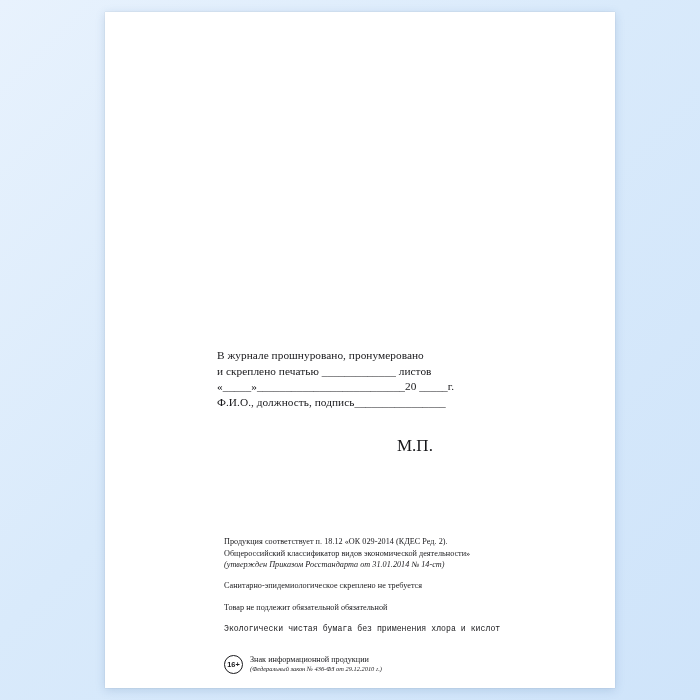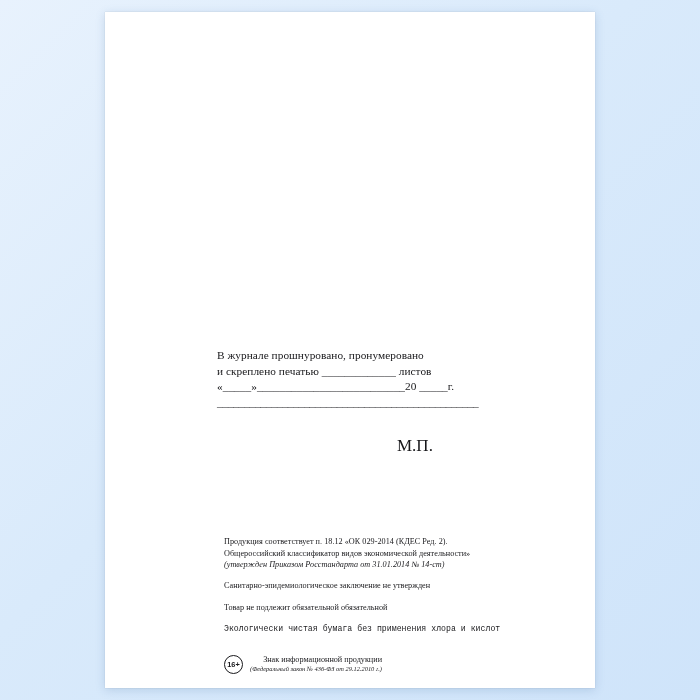--- a/index.html
+++ b/index.html
@@ -20,20 +20,21 @@
     background: linear-gradient(135deg, #e8f2fd 0%, #d9eafb 45%, #cfe4fa 100%);
   }
   .page {
     position: absolute;
     left: 105px;
     top: 12px;
     width: 490px;
     height: 676px;
     background: #ffffff;
     box-shadow: 0 2px 9px rgba(70,110,160,0.22), 0 0 1px rgba(0,0,0,0.18);
+    padding-left: 20px;
   }
   .page-inner {
     position: absolute;
     left: 0; top: 0; right: 0; bottom: 0;
   }
 
   
   .mid-block {
     position: absolute;
     left: 112px;
@@ -94,21 +95,20 @@
     align-items: center;
     justify-content: center;
     font-size: 7.4px;
     font-family: "Liberation Sans", sans-serif;
     font-weight: bold;
     color: #1a1a1d;
     flex: 0 0 auto;
   }
   .age-text {
     margin-left: 7px;
-    text-align: right;
   }
   .age-text .t1 {
     font-size: 8.2px;
     line-height: 1.25;
     white-space: nowrap;
   }
   .age-text .t2 {
     font-size: 6.4px;
     font-style: italic;
     line-height: 1.3;
@@ -119,30 +119,30 @@
 <body>
 
 <div id="stage">
   <div class="page">
     <div class="page-inner">
 
       <div class="mid-block">
         <div class="mid-line">В журнале прошнуровано, пронумеровано</div>
         <div class="mid-line">и скреплено печатью _____________ листов</div>
         <div class="mid-line">«_____»__________________________20 _____г.</div>
-        <div class="mid-line rule">________________________________________________</div>
+        <div class="mid-line">Ф.И.О., должность, подпись________________</div>
       </div>
 
       <div class="mp">М.П.</div>
 
       <div class="legal">
         <p>Продукция соответствует п. 18.12 «ОК 029-2014 (КДЕС Ред. 2).</p>
         <p>Общероссийский классификатор видов экономической деятельности»</p>
         <p class="it">(утвержден Приказом Росстандарта от 31.01.2014 № 14-ст)</p>
-        <p class="gap-a">Санитарно-эпидемиологическое заключение не утвержден</p>
+        <p class="gap-a">Санитарно-эпидемиологическое скреплено не требуется</p>
         <p class="gap-b">Товар не подлежит обязательной обязательной</p>
         <p class="gap-c">Экологически чистая бумага без применения хлора и кислот</p>
 
         <div class="age-row">
           <div class="age-badge">16+</div>
           <div class="age-text">
             <div class="t1">Знак информационной продукции</div>
             <div class="t2">(Федеральный закон № 436-ФЗ от 29.12.2010 г.)</div>
           </div>
         </div>

